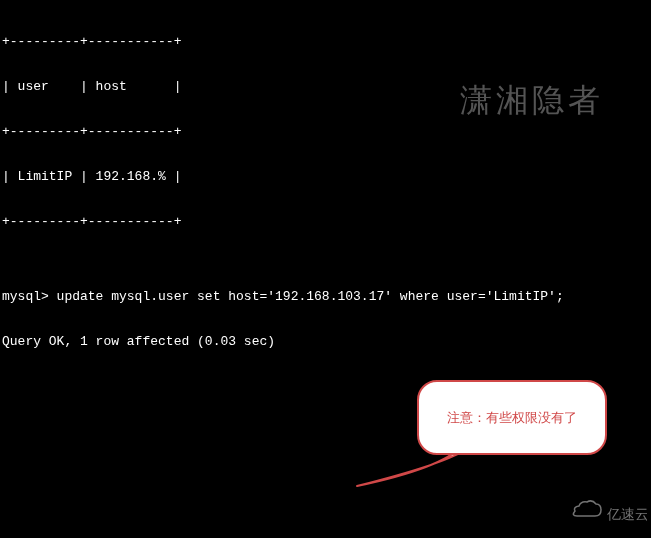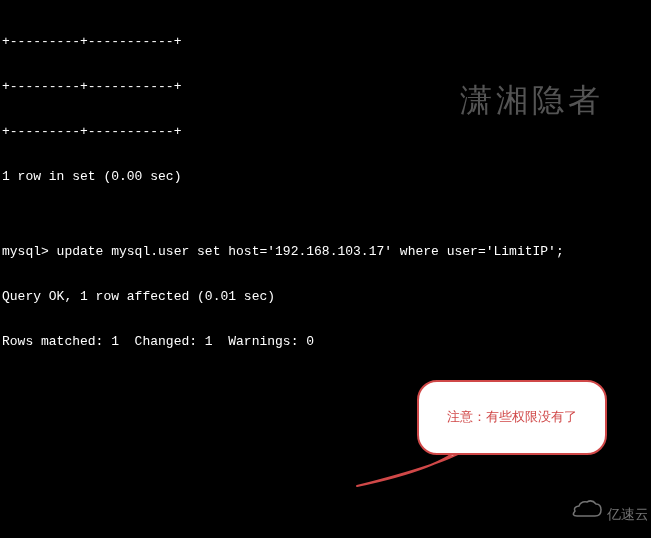--- a/index.html
+++ b/index.html
@@ -48,21 +48,21 @@
       top: 0;
       left: 65px;
       width: 190px;
       height: 75px;
       background: #ffffff;
       border: 2px solid #d04848;
       border-radius: 20px;
       display: flex;
       align-items: center;
       justify-content: center;
-      font-family: Liberation Mono, monospace;
+      font-family: Liberation Serif, serif;
       font-size: 13px;
       color: #d04848;
     }
     .callout-tail {
       position: absolute;
       top: 58px;
       left: 0;
       width: 130px;
       height: 50px;
     }
@@ -80,27 +80,27 @@
     .logo-watermark svg {
       width: 80px;
       height: 30px;
     }
   </style>
 </head>
 <body>
 
 <div class="terminal">
   <div class="line">+---------+-----------+</div>
+  <div class="line">| user    | host      |</div>
   <div class="line">+---------+-----------+</div>
+  <div class="line">| LimitIP | 192.168.% |</div>
   <div class="line">+---------+-----------+</div>
-  <div class="line">1 row in set (0.00 sec)</div>
   <div class="line"></div>
   <div class="line">mysql&gt; update mysql.user set host='192.168.103.17' where user='LimitIP';</div>
-  <div class="line">Query OK, 1 row affected (0.01 sec)</div>
-  <div class="line">Rows matched: 1  Changed: 1  Warnings: 0</div>
+  <div class="line">Query OK, 1 row affected (0.03 sec)</div>
   <div class="line"></div>
   
   
   <div class="line"></div>
   
   
   
   
   
   <div class="line"></div>

